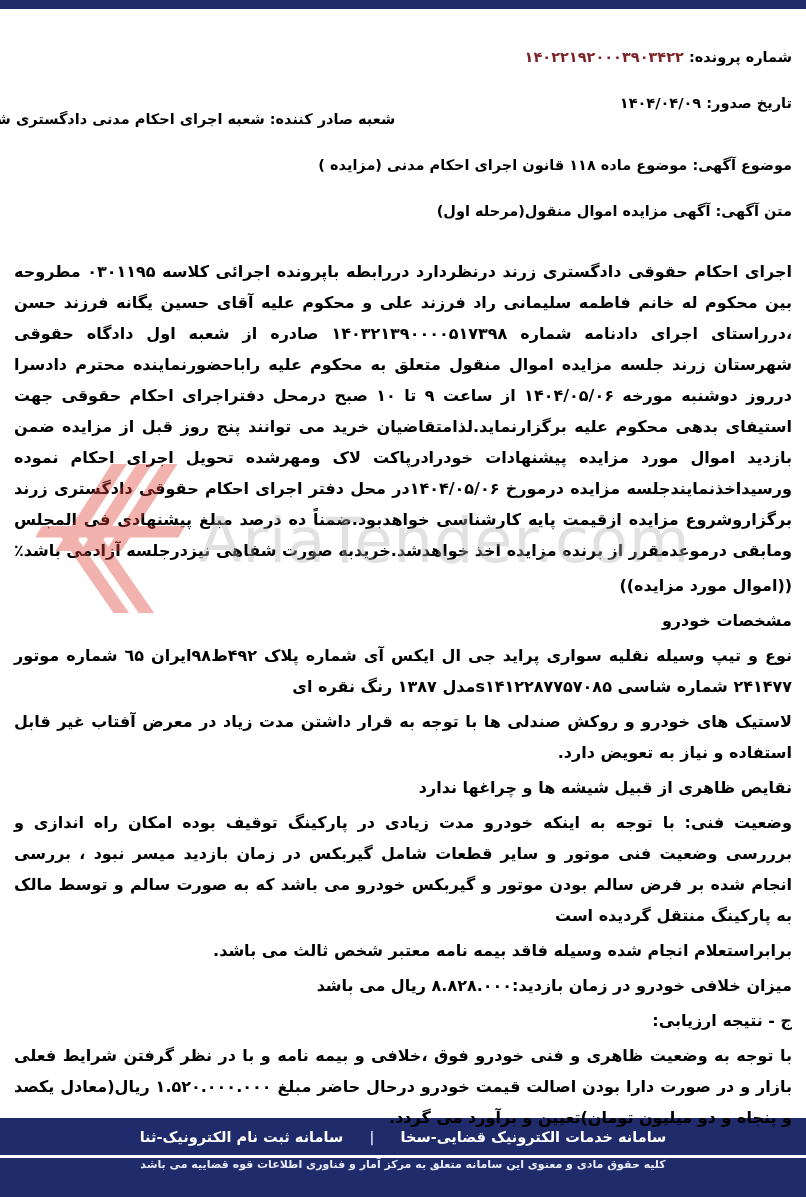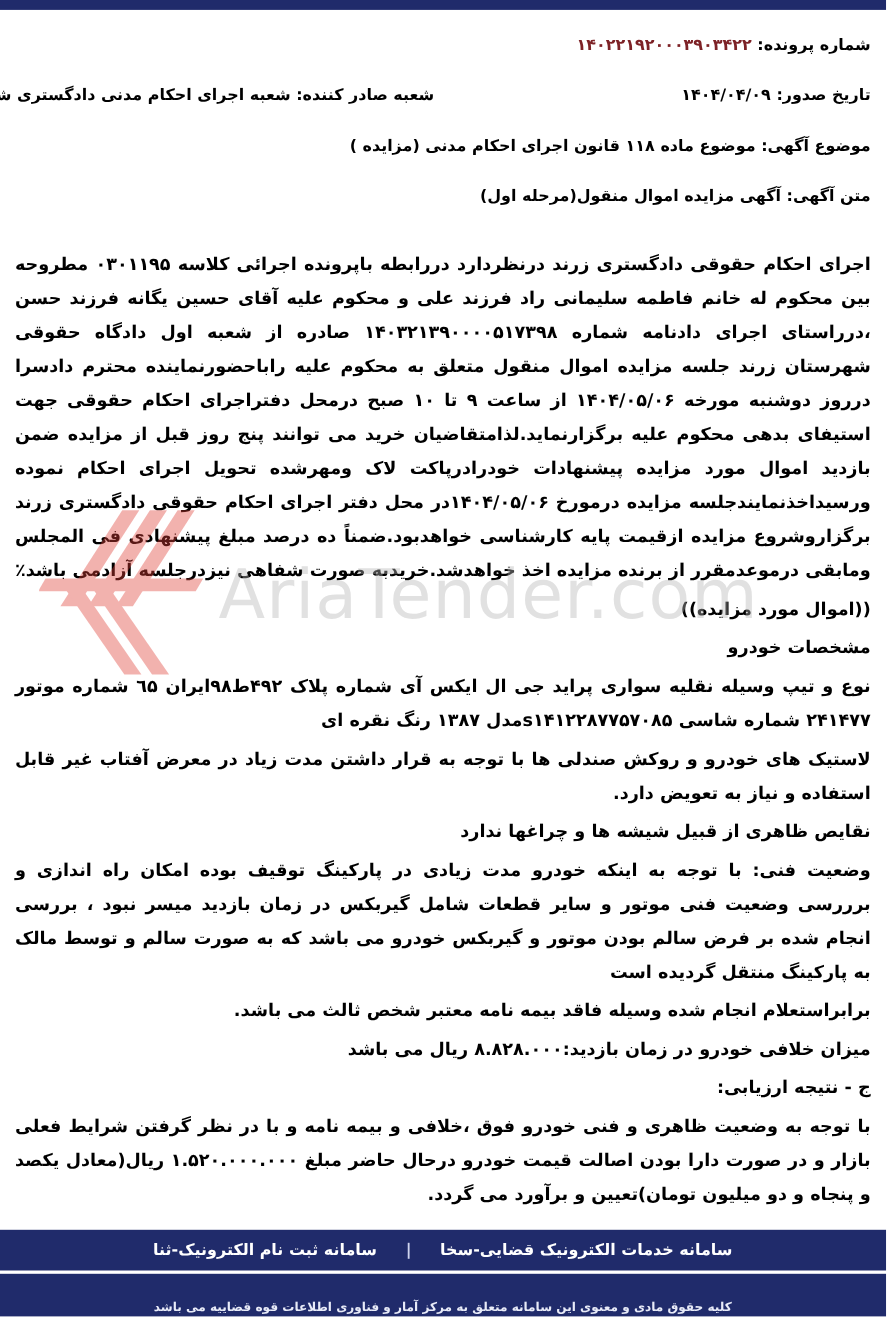--- a/index.html
+++ b/index.html
@@ -7,21 +7,21 @@
   .page {
     position:relative; width:806px; height:1197px; margin:0 auto;
     background:#ffffff; overflow:hidden; direction:rtl;
     font-family:"DejaVu Sans", sans-serif; color:#000;
   }
   .top-strip { position:absolute; top:0; left:0; right:0; height:9px; background:var(--navy,#202b6b); }
 
   .doc-header { padding:32px 14px 0; font-weight:bold; font-size:14.5px; }
   .hrow { display:flex; justify-content:space-between; margin-bottom:27px; line-height:19px; }
   .hcell { white-space:nowrap; }
-  .hcell-left { width:49%; }
+  .hcell-left { width:49%;margin-top:16px; }
   .lbl { font-weight:bold; color:#000; }
   .val { font-weight:bold; }
   .maroon { color:var(--maroon,#7d2226); }
   .hcenter { text-align:right; margin-bottom:27px; line-height:19px; }
 
   .doc-body {
     position:relative; z-index:1; padding:8px 14px 0;
     font-size:16px; font-weight:bold; line-height:31px;
   }
   .para { text-align:justify; margin-bottom:4px; }
@@ -41,21 +41,21 @@
     position:absolute; left:0; right:0; top:1118px; height:37px;
     background:var(--navy,#202b6b); color:#ffffff;
     display:flex; align-items:center; justify-content:center; gap:26px;
     font-size:14.5px; font-weight:bold;
   }
   .footer-bar1 .sep { color:#cfd4ee; }
   .footer-bar2 {
     position:absolute; left:0; right:0; top:1158px; height:39px;
     background:var(--navy,#202b6b); color:#e8ebf8;
     display:flex; justify-content:center; align-items:flex-start;
-    padding-top:24px; font-size:11px; font-weight:bold; overflow:hidden;
+    font-size:11px; font-weight:bold; overflow:hidden;
   }
 </style>
 </head>
 <body>
 
 <div class="page">
 
   <div class="top-strip"></div>
 
   <header class="doc-header">

